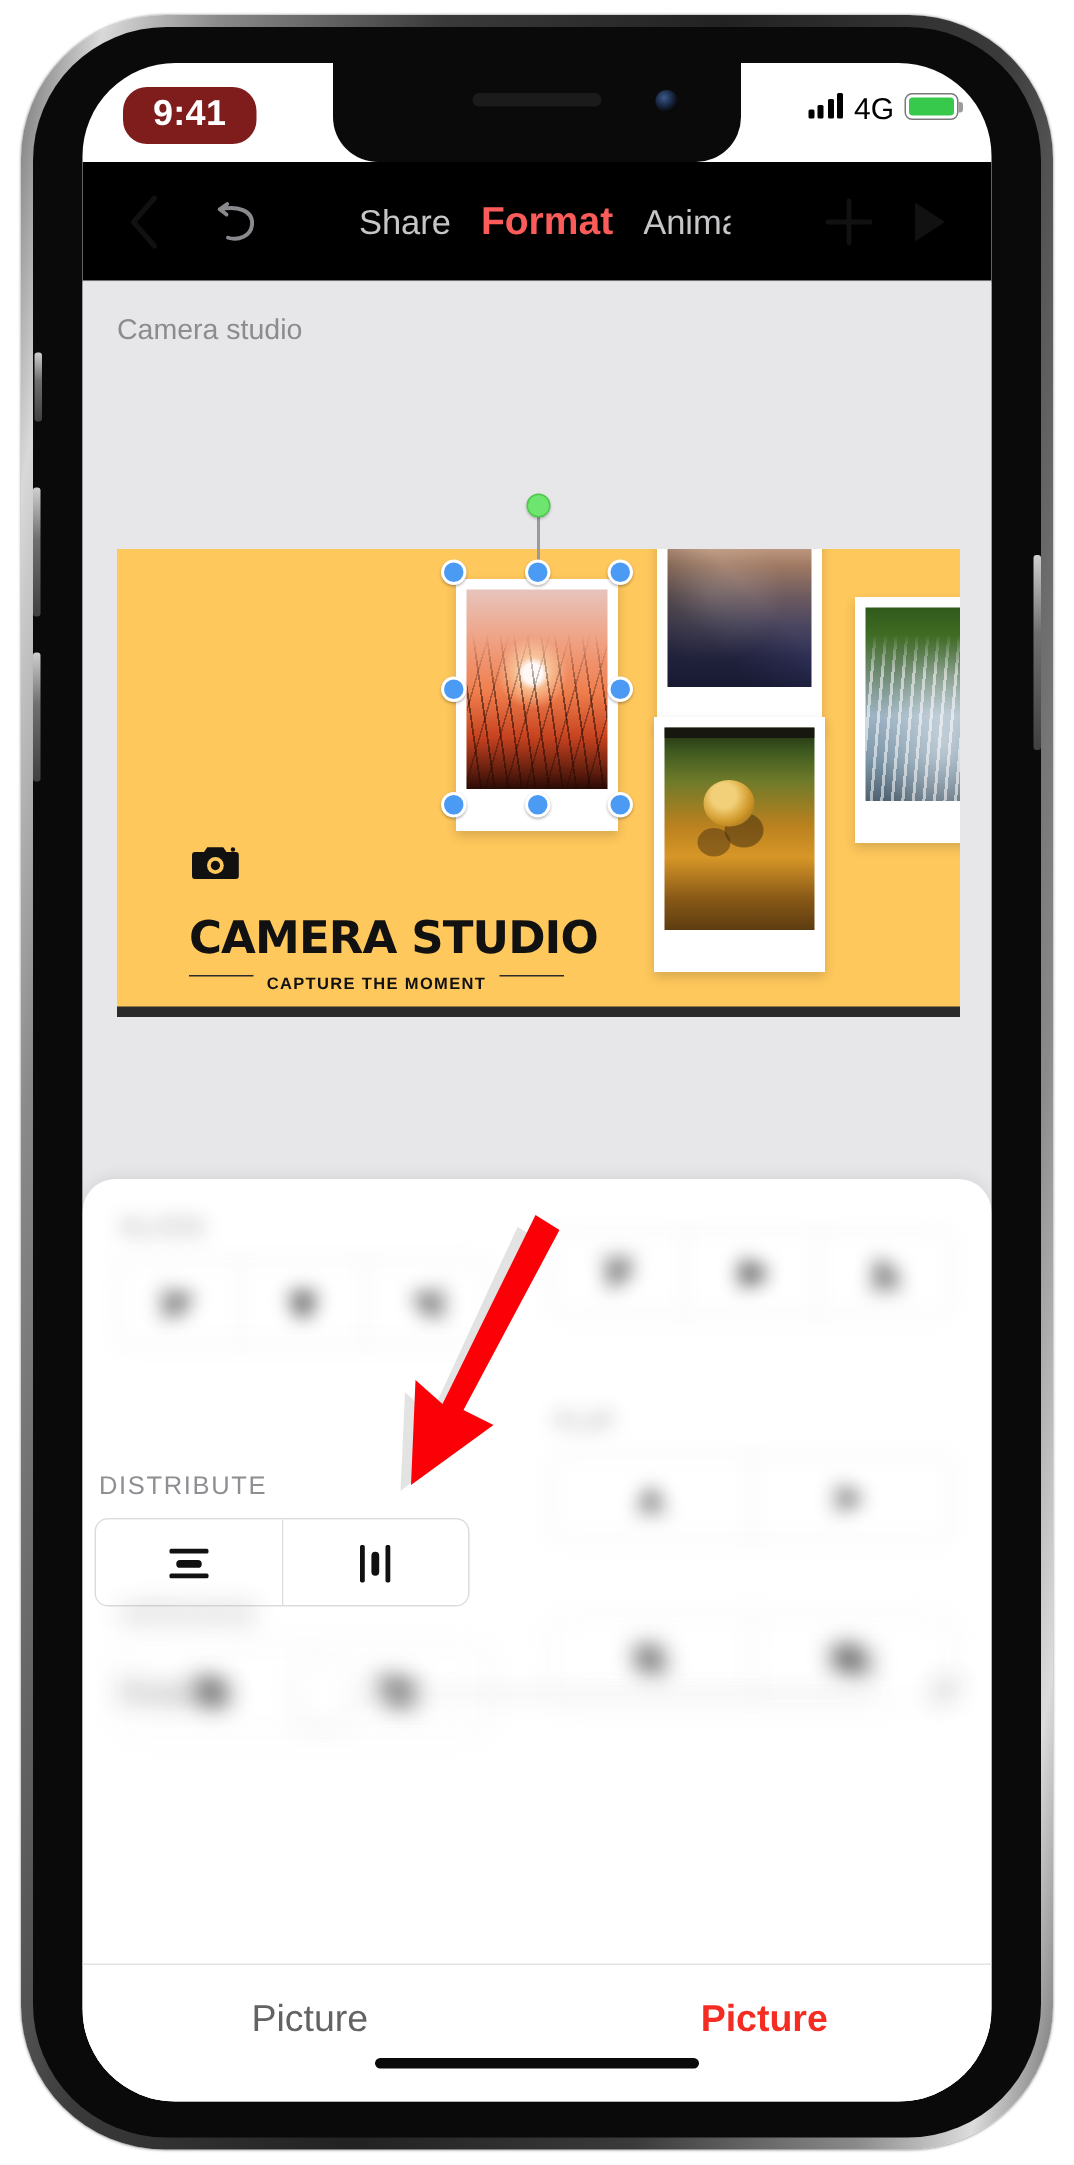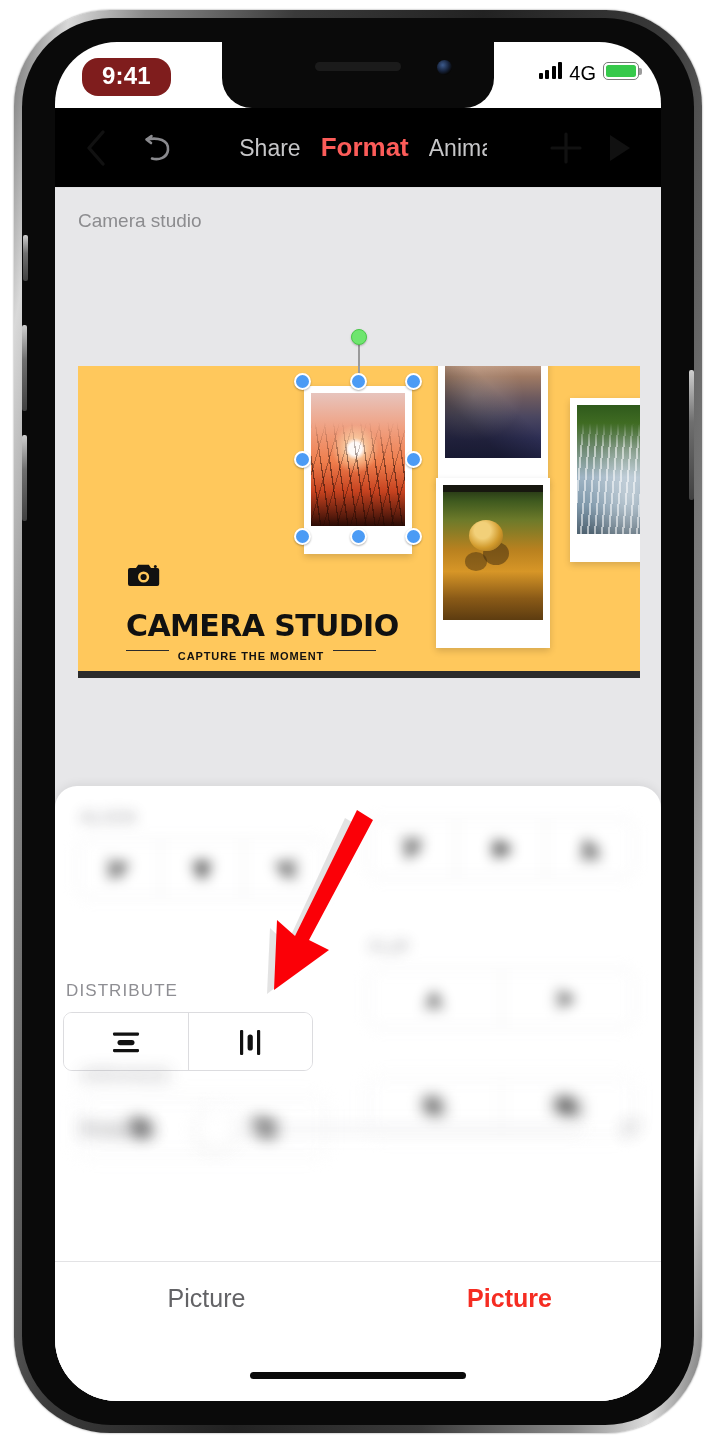--- a/index.html
+++ b/index.html
@@ -208,21 +208,21 @@
     position:absolute; left:26px; right:20px; bottom:126px; height:56px;
     display:flex; align-items:center; gap:14px;
   }
   .rot-label{ font-size:20px; color:#6b6b70; width:104px; }
   .rot-track{ position:relative; flex:1; height:5px; background:#e9e9eb; border-radius:3px; }
   .rot-knob{ position:absolute; left:-4px; top:50%; transform:translateY(-50%); width:42px; height:42px; border-radius:50%; background:#fff; box-shadow:0 1px 5px rgba(0,0,0,.22); }
   .rot-val{ font-size:19px; color:#6b6b70; width:44px; text-align:right; }
 
   
   .sheet-tabs{
-    position:absolute; left:0; bottom:0; width:100%; height:140px;
+    position:absolute; left:0; bottom:0; width:100%; height:92px;
     border-top:1px solid #e3e3e5; display:flex; align-items:flex-start; padding-top:22px;
   }
   .sheet-tab{ flex:1; text-align:center; font-size:25px; cursor:pointer; }
   .sheet-tab.inactive{ color:#636366; }
   .sheet-tab.active{ color:#f52c22; font-weight:700; }
   .home-ind{
     position:absolute; left:50%; transform:translateX(-50%); bottom:22px;
     width:216px; height:7px; border-radius:4px; background:#0a0a0a;
   }
 

